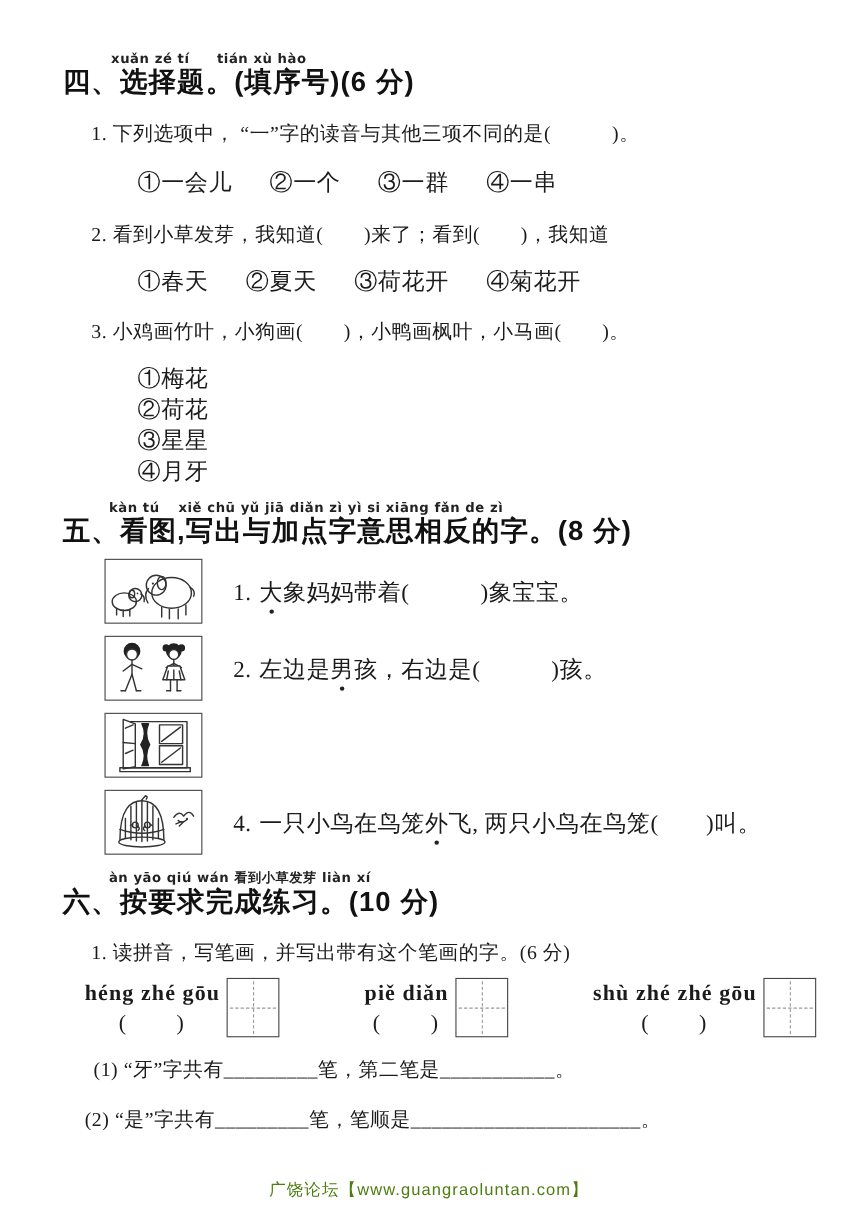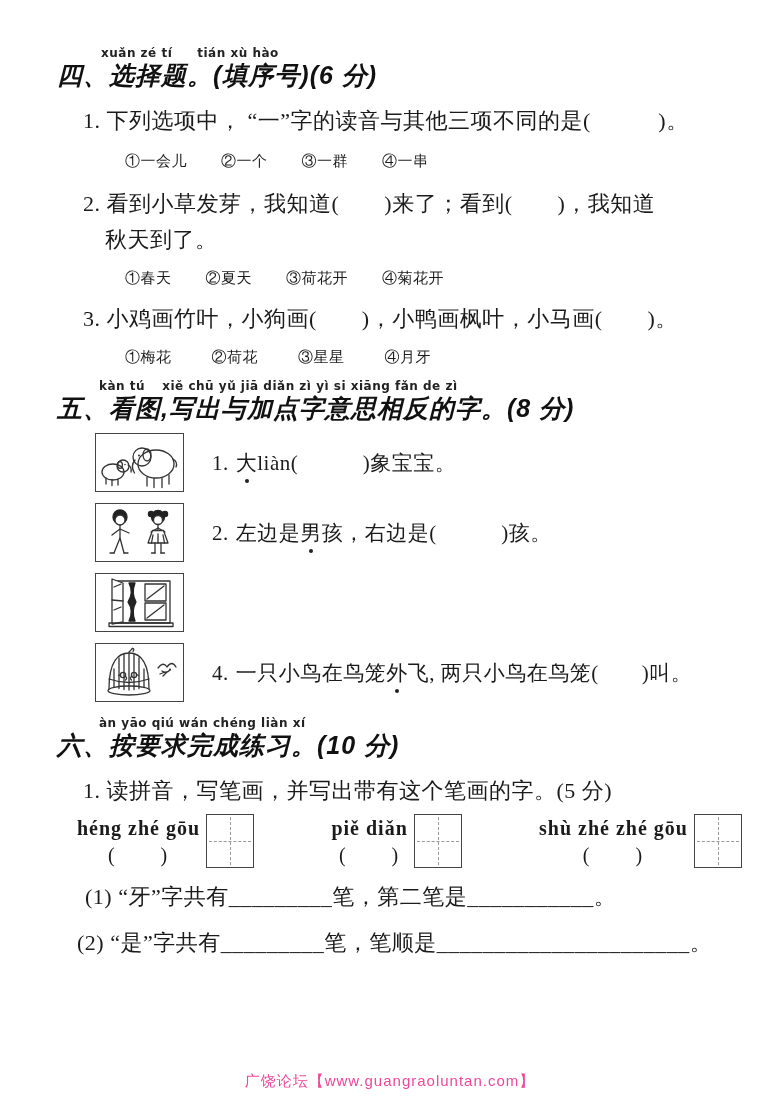--- a/index.html
+++ b/index.html
@@ -11,27 +11,26 @@
   }
   .pinyin-line{
     font-family:"DejaVu Sans","Liberation Sans",sans-serif;
     font-size:12px;font-weight:bold;letter-spacing:.5px;color:#222;
     line-height:14px;
   }
   .sec-title{
     font-family:"Liberation Sans","DejaVu Sans",sans-serif;
     font-weight:bold;font-size:25px;line-height:30px;color:#111;
     letter-spacing:1px;
-    font-style:italic;
-  }
-  .q-line{font-size:22px;line-height:30px;letter-spacing:.5px;}
+  }
+  .q-line{font-size:18px;line-height:30px;letter-spacing:.5px;}
   .indent1{margin-left:26px;}
   .indent2{margin-left:48px;}
-  .opt-row{display:flex;column-gap:34px;margin-left:68px;font-size:15px;letter-spacing:.5px;}
-  .opt-row.wide{column-gap:40px;}
+  .opt-row{display:flex;column-gap:34px;margin-left:68px;font-size:21px;letter-spacing:.5px;}
+  .opt-row.wide{column-gap:50px;flex-direction:column;}
   
   .s5-row{display:flex;align-items:center;margin-left:38px;margin-bottom:11px;}
   .pic{
     width:87px;height:57px;border:1.6px solid #444;background:#fff;
     flex:0 0 auto;display:flex;align-items:center;justify-content:center;
   }
   .pic svg{width:100%;height:100%;}
   .s5-text{font-size:21px;margin-left:28px;letter-spacing:.5px;white-space:nowrap;}
   .qnum{margin-right:7px;}
   .dot{position:relative;display:inline-block;}
@@ -45,21 +44,21 @@
   .stroke-unit{display:flex;align-items:flex-end;}
   .stroke-label{display:flex;flex-direction:column;align-items:center;margin-right:6px;}
   .stroke-pinyin{font-size:20px;font-weight:bold;letter-spacing:1px;line-height:24px;
     font-family:"Liberation Serif","DejaVu Serif",serif;}
   .stroke-paren{font-size:20px;line-height:26px;letter-spacing:2px;margin-top:2px;}
   .tian{width:46px;height:52px;border:1.7px solid #444;position:relative;background:#fff;}
   .tian::before{content:"";position:absolute;left:50%;top:2px;bottom:2px;border-left:1px dashed #999;}
   .tian::after{content:"";position:absolute;top:50%;left:2px;right:2px;border-top:1px dashed #999;}
   .footer{
     position:absolute;left:0;right:0;bottom:12px;text-align:center;
-    color:#ec4899;font-size:15px;letter-spacing:1px;
+    color:#4d7c0f;font-size:15px;letter-spacing:1px;
     font-family:"Liberation Sans","DejaVu Sans",sans-serif;
   }
   .mt6{margin-top:6px}.mt8{margin-top:8px}.mt10{margin-top:10px}.mt12{margin-top:12px}
   .mt14{margin-top:14px}.mt16{margin-top:16px}.mt18{margin-top:18px}.mt22{margin-top:22px}
   svg{stroke:#333;fill:none;stroke-width:1.3;stroke-linecap:round;stroke-linejoin:round;}
 </style>
 </head>
 <body>
 
 <div class="page">
@@ -69,21 +68,20 @@
 
   <div class="q-line indent1 mt16">1. 下列选项中， “一”字的读音与其他三项不同的是(　　　)。</div>
   <div class="opt-row mt16">
     <span>①一会儿</span>
     <span>②一个</span>
     <span>③一群</span>
     <span>④一串</span>
   </div>
 
   <div class="q-line indent1 mt18">2. 看到小草发芽，我知道(　　)来了；看到(　　)，我知道</div>
-  <div class="q-line indent2 mt6">秋天到了。</div>
   <div class="opt-row mt14">
     <span>①春天</span>
     <span>②夏天</span>
     <span>③荷花开</span>
     <span>④菊花开</span>
   </div>
 
   <div class="q-line indent1 mt16">3. 小鸡画竹叶，小狗画(　　)，小鸭画枫叶，小马画(　　)。</div>
   <div class="opt-row wide mt14">
     <span>①梅花</span>
@@ -107,21 +105,21 @@
         <ellipse cx="60" cy="30" rx="18" ry="14"></ellipse>
         <circle cx="46" cy="23" r="9"></circle>
         <ellipse cx="51" cy="21" rx="4" ry="6"></ellipse>
         <path d="M39,26 q-5,6 -0.5,13"></path>
         <path d="M51,43 v9 M58,44.5 v9 M66,44.5 v9 M73,41 v9"></path>
         <path d="M77,25 q5,3 3,8"></path>
         <circle cx="43" cy="21.5" r="1" fill="#333" stroke="none"></circle>
       </svg>
     </div>
     <div class="s5-text">
-      <span class="qnum">1.</span><span></span><span class="dot">大</span><span>liàn(　　　)象宝宝。</span>
+      <span class="qnum">1.</span><span></span><span class="dot">大</span><span>象妈妈带着(　　　)象宝宝。</span>
     </div>
   </div>
 
   <div class="s5-row">
     <div class="pic">
       <svg viewBox="0 0 87 57">
         <circle cx="24" cy="13" r="7" fill="#222" stroke="#222"></circle>
         <circle cx="24" cy="16" r="5" fill="#fff"></circle>
         <path d="M24,21 v13"></path>
         <path d="M24,25 l-8,6 M24,25 l9,4"></path>
@@ -175,24 +173,24 @@
         <path d="M62,24 q5,-7 9,-1 q5,-7 9,0"></path>
         <path d="M66,27 q4,3 8,-1 M64,30 l5,-2 M67,32 l4,-4"></path>
         <circle cx="74" cy="25.5" r="1" fill="#333" stroke="none"></circle>
       </svg>
     </div>
     <div class="s5-text">
       <span class="qnum">4.</span><span>一只小鸟在鸟笼</span><span class="dot">外</span><span>飞, 两只小鸟在鸟笼(　　)叫。</span>
     </div>
   </div>
 
-  <div class="pinyin-line mt14" style="margin-left:42px;">àn yāo qiú wán chéng liàn xí</div>
+  <div class="pinyin-line mt14" style="margin-left:42px;">àn yāo qiú wán 看到小草发芽 liàn xí</div>
   <div class="sec-title">六、按要求完成练习。(10 分)</div>
 
-  <div class="q-line indent1 mt16">1. 读拼音，写笔画，并写出带有这个笔画的字。(5 分)</div>
+  <div class="q-line indent1 mt16">1. 读拼音，写笔画，并写出带有这个笔画的字。(6 分)</div>
 
   <div class="stroke-row mt8">
     <div class="stroke-unit">
       <div class="stroke-label">
         <div class="stroke-pinyin">héng zhé gōu</div>
         <div class="stroke-paren">(　　)</div>
       </div>
       <div class="tian"></div>
     </div>
     <div class="stroke-unit">

